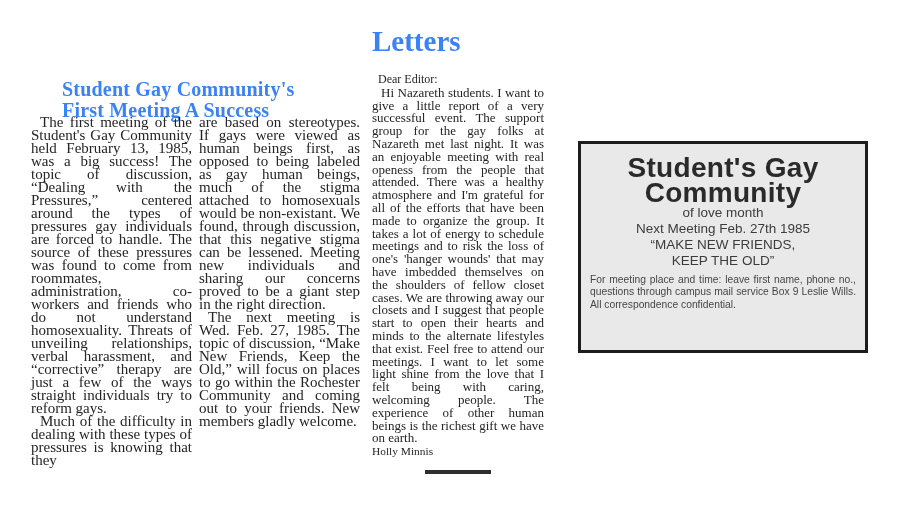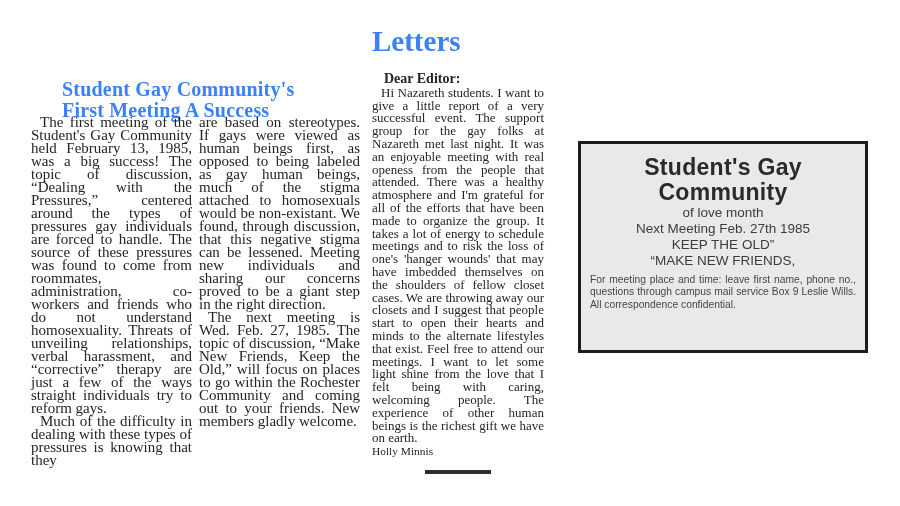--- a/index.html
+++ b/index.html
@@ -23,37 +23,37 @@
   }
   .news-col p{margin:0;}
   .indent{text-indent:9px;}
   
   .letters{
     position:absolute;left:372px;top:26px;width:172px;color:#242424;
   }
   .letters-head{
     margin:0;font-size:29px;line-height:30px;font-weight:bold;color:#3b82f6;
   }
-  .salutation{margin:17px 12px 0;font-size:14px;line-height:12.8px;font-weight:bold;}
+  .salutation{margin:17px 6px 0;font-size:12px;line-height:12.8px;}
   .letter-body{
     margin:1px 0 0;font-size:13px;line-height:12.8px;
     text-align:justify;text-indent:9px;
   }
   .signature{margin:0;font-size:11.4px;line-height:12.8px;}
   .end-rule{
     margin-top:12px;margin-left:53px;width:66px;height:4px;background:#2e2e2e;
   }
   
   .ad-box{
     position:absolute;left:578px;top:141px;width:284px;height:206px;
     border:3px solid #1c1c1c;background:#e9e9e9;text-align:center;
     font-family:"Liberation Sans",sans-serif;color:#3c3c3c;
   }
   .ad-title{
-    margin:11px 16px 0;font-size:23px;line-height:25px;font-weight:bold;
+    margin:11px 16px 0;font-size:28px;line-height:25px;font-weight:bold;
     color:#2a2a2a;letter-spacing:0.3px;
   }
   .ad-line{margin:0;font-size:13.5px;line-height:16px;}
   .ad-line.first{margin-top:8px;}
   .ad-fine{
     margin:5px 9px 0;font-size:10.3px;line-height:12.4px;
     text-align:justify;color:#464646;
   }
 </style>
 </head>
@@ -80,18 +80,18 @@
     <p class="salutation">Dear Editor:</p>
     <p class="letter-body">Hi Nazareth students. I want to give a little report of a very successful event. The support group for the gay folks at Nazareth met last night. It was an enjoyable meeting with real openess from the people that attended. There was a healthy atmosphere and I'm grateful for all of the efforts that have been made to organize the group. It takes a lot of energy to schedule meetings and to risk the loss of one's 'hanger wounds' that may have imbedded themselves on the shoulders of fellow closet cases. We are throwing away our closets and I suggest that people start to open their hearts and minds to the alternate lifestyles that exist. Feel free to attend our meetings. I want to let some light shine from the love that I felt being with caring, welcoming people. The experience of other human beings is the richest gift we have on earth.</p>
     <p class="signature">Holly Minnis</p>
     <div class="end-rule"></div>
   </section>
 
   <section class="ad-box">
     <h2 class="ad-title"><span>Student's Gay</span><br><span>Community</span></h2>
     <p class="ad-line">of love month</p>
     <p class="ad-line">Next Meeting Feb. 27th 1985</p>
+    <p class="ad-line">“MAKE NEW FRIENDS,</p>
     <p class="ad-line">KEEP THE OLD”</p>
-    <p class="ad-line">“MAKE NEW FRIENDS,</p>
     <p class="ad-fine">For meeting place and time: leave first name, phone no., questions through campus mail service Box 9 Leslie Wills. All correspondence confidential.</p>
   </section>
 
 </div>
 
 </body></html>

